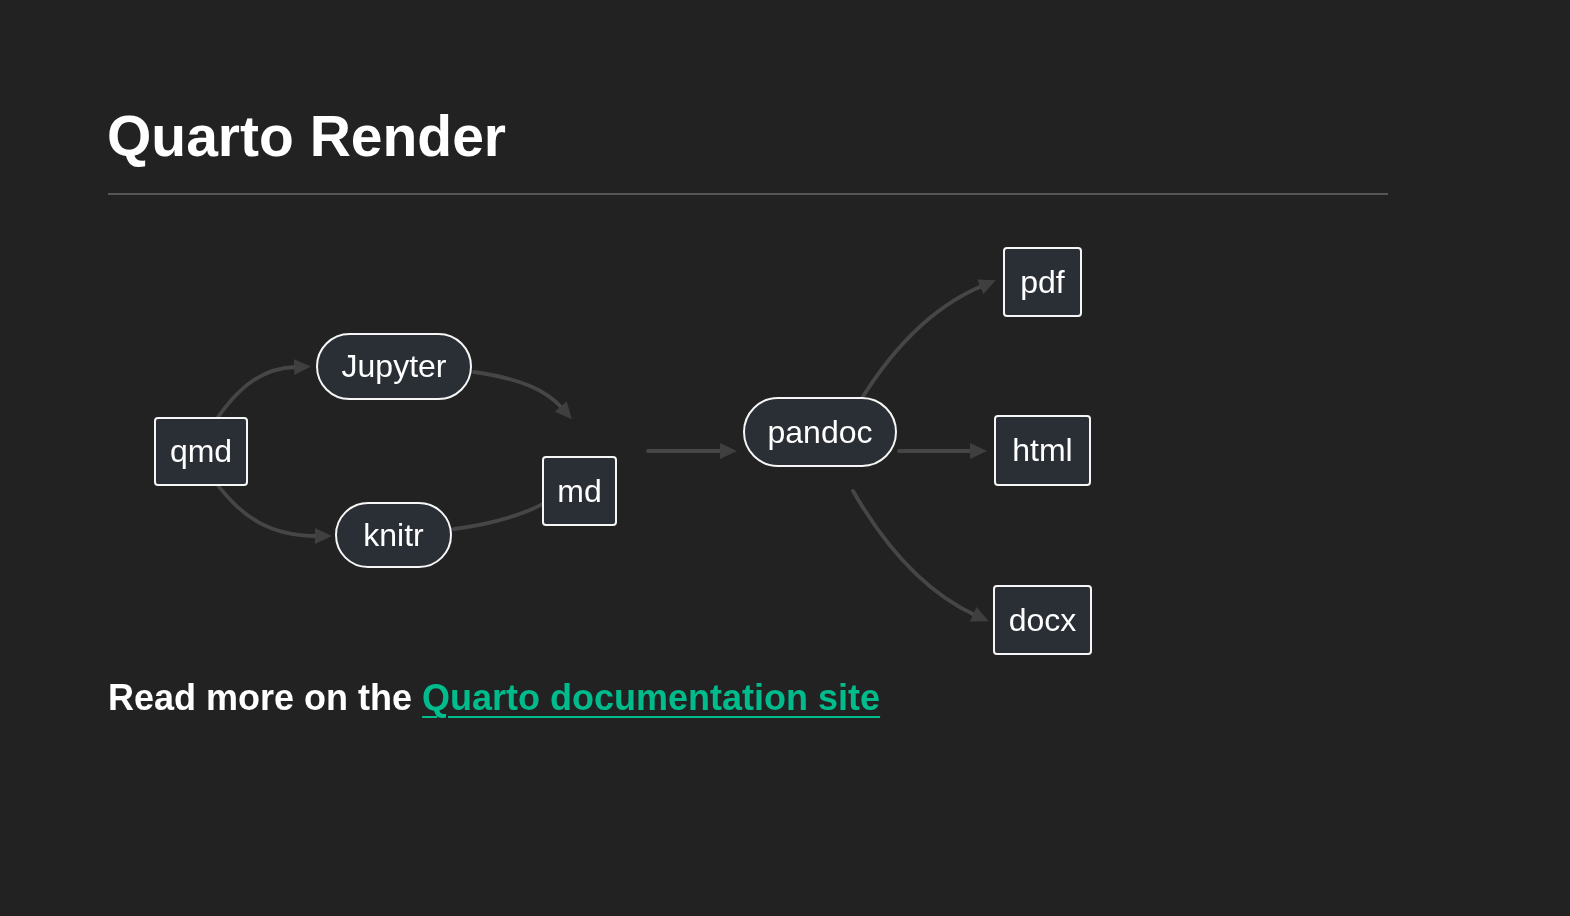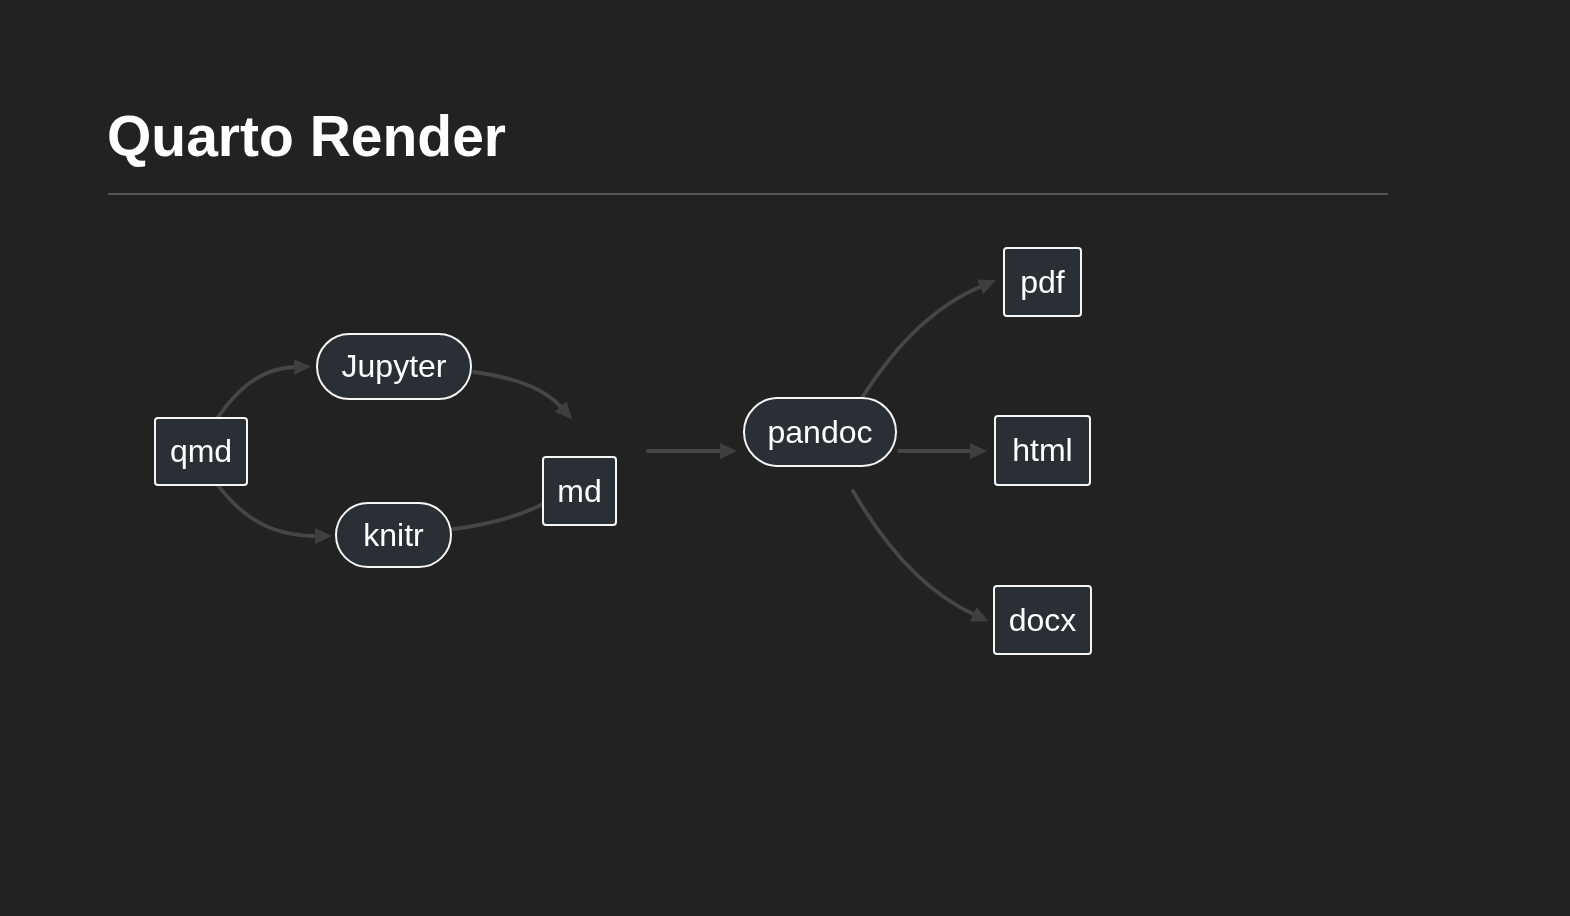--- a/index.html
+++ b/index.html
@@ -83,14 +83,15 @@
         </div>
         <div class="node rect" style="left: 994px; top: 415px; width: 97px; height: 71px; text-align: right;">
           <span>html</span>
         </div>
         <div class="node rect" style="left: 993px; top: 585px; width: 99px; height: 70px;">
           <span>docx</span>
         </div>
       </div>
   </div>
 
+  <p class="footer-line"><span>Read more on the </span><a class="footer-link" href="#">Quarto documentation site</a></p>
 
 </div>
 
 </body></html>

